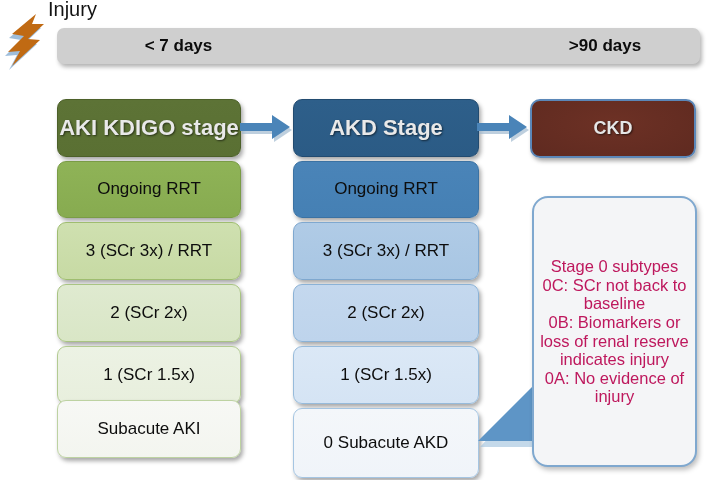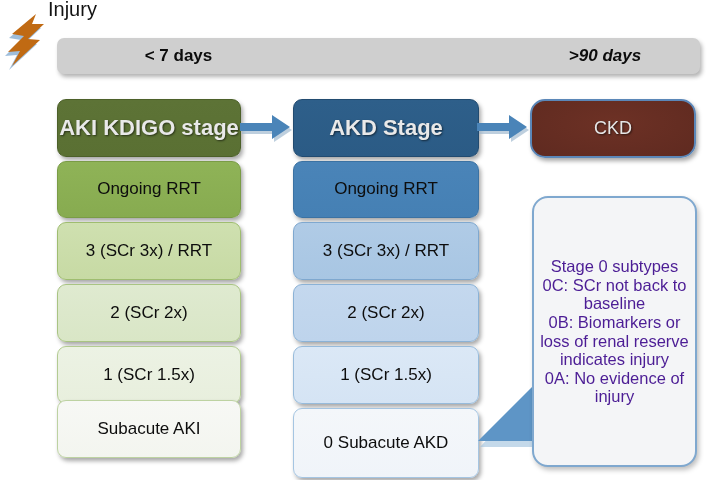--- a/index.html
+++ b/index.html
@@ -33,40 +33,40 @@
     left: 2px;
     top: 10px;
     width: 72px;
     height: 62px;
   }
 
   
   #timeline-bar {
     position: absolute;
     left: 57px;
-    top: 38px;
+    top: 28px;
     width: 643px;
     height: 36px;
     background: #cfcfcf;
     border-radius: 7px;
     box-shadow: 2px 3px 4px rgba(0,0,0,0.30);
   }
   .tl-seg {
     position: absolute;
     top: 0;
     height: 36px;
     line-height: 36px;
     text-align: center;
     font-weight: bold;
     font-size: 17px;
     color: #0c0c0c;
   }
   #tl-seg-0 { left: 0px;   width: 243px; }
   #tl-seg-1 { left: 243px; width: 210px; }
-  #tl-seg-2 { left: 453px; width: 190px; font-style: italic; }
+  #tl-seg-2 { left: 453px; width: 190px; }
 
   
   .column {
     position: absolute;
   }
   #col-aki { left: 57px;  top: 99px;  width: 184px; }
   #col-akd { left: 293px; top: 99px;  width: 186px; }
 
   .stage-box {
     position: absolute;
@@ -110,25 +110,25 @@
   #ckd-box {
     position: absolute;
     left: 530px;
     top: 99px;
     width: 166px;
     height: 59px;
     box-sizing: border-box;
     background:
       radial-gradient(ellipse at 50% 40%, #6d3125 0%, #5f2a20 100%);
     border: 2px solid #5b87b8;
-    border-radius: 15px;
+    border-radius: 10px;
     display: flex;
     align-items: center;
     justify-content: center;
-    font-weight: normal;
+    font-weight: bold;
     font-size: 18px;
     color: #e6e6e6;
     text-shadow: 1px 1px 2px rgba(0,0,0,0.6);
     box-shadow: 2px 3px 4px rgba(0,0,0,0.34);
   }
 
   
   #callout-box {
     position: absolute;
     left: 532px;
@@ -140,21 +140,21 @@
     border: 2px solid #7fa8cf;
     border-radius: 16px;
     display: flex;
     align-items: center;
     justify-content: center;
     box-shadow: 2px 3px 5px rgba(0,0,0,0.25);
   }
   #callout-text {
     font-size: 16.5px;
     line-height: 1.13;
-    color: #4c1d95;
+    color: #be185d;
     text-align: center;
     padding: 0 6px;
     white-space: pre-line;
   }
   #callout-tail {
     position: absolute;
     left: 478px;
     top: 383px;
     width: 62px;
     height: 80px;

